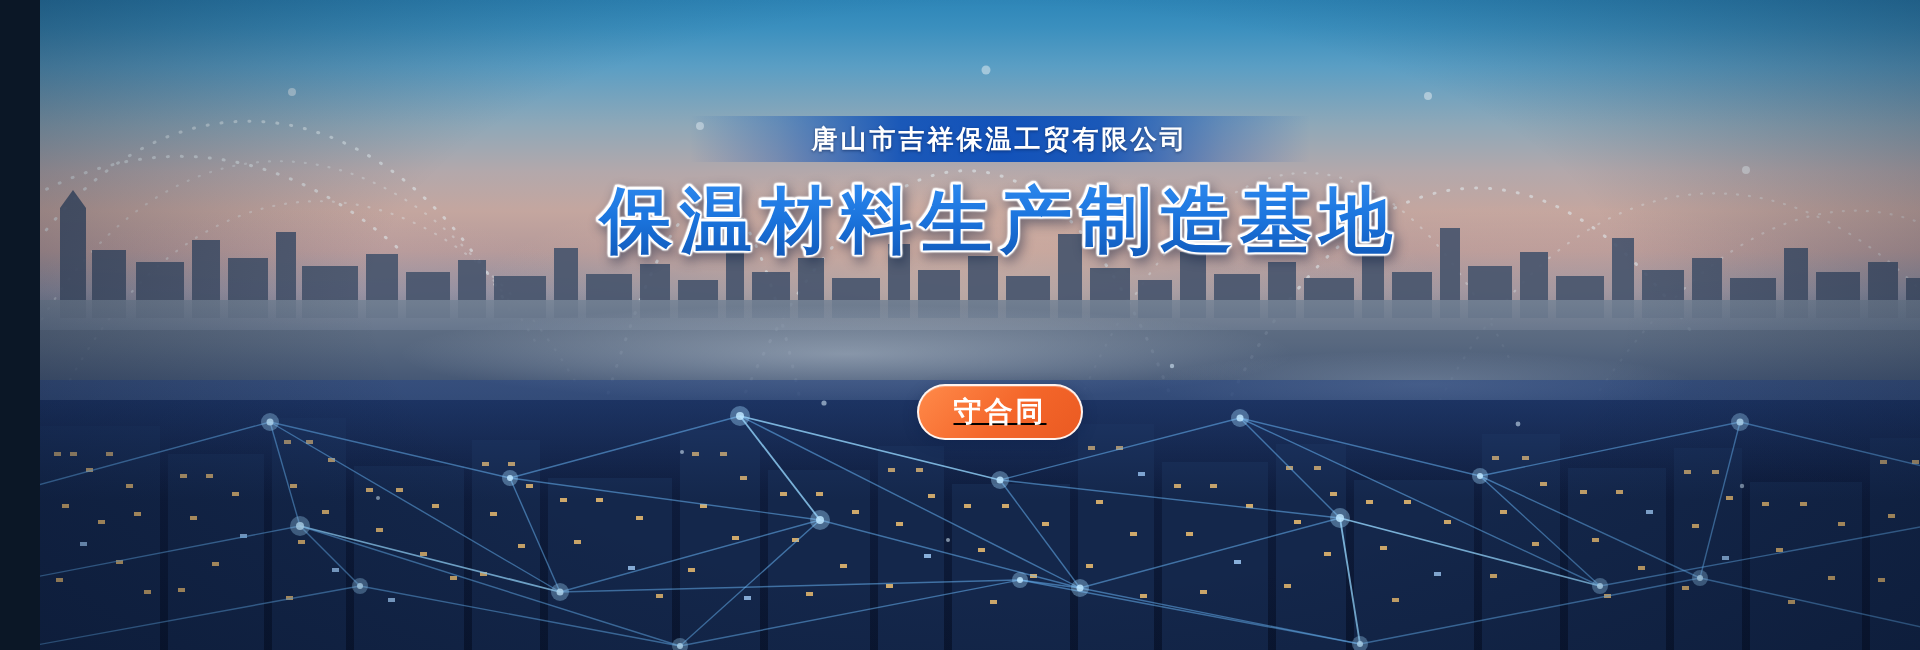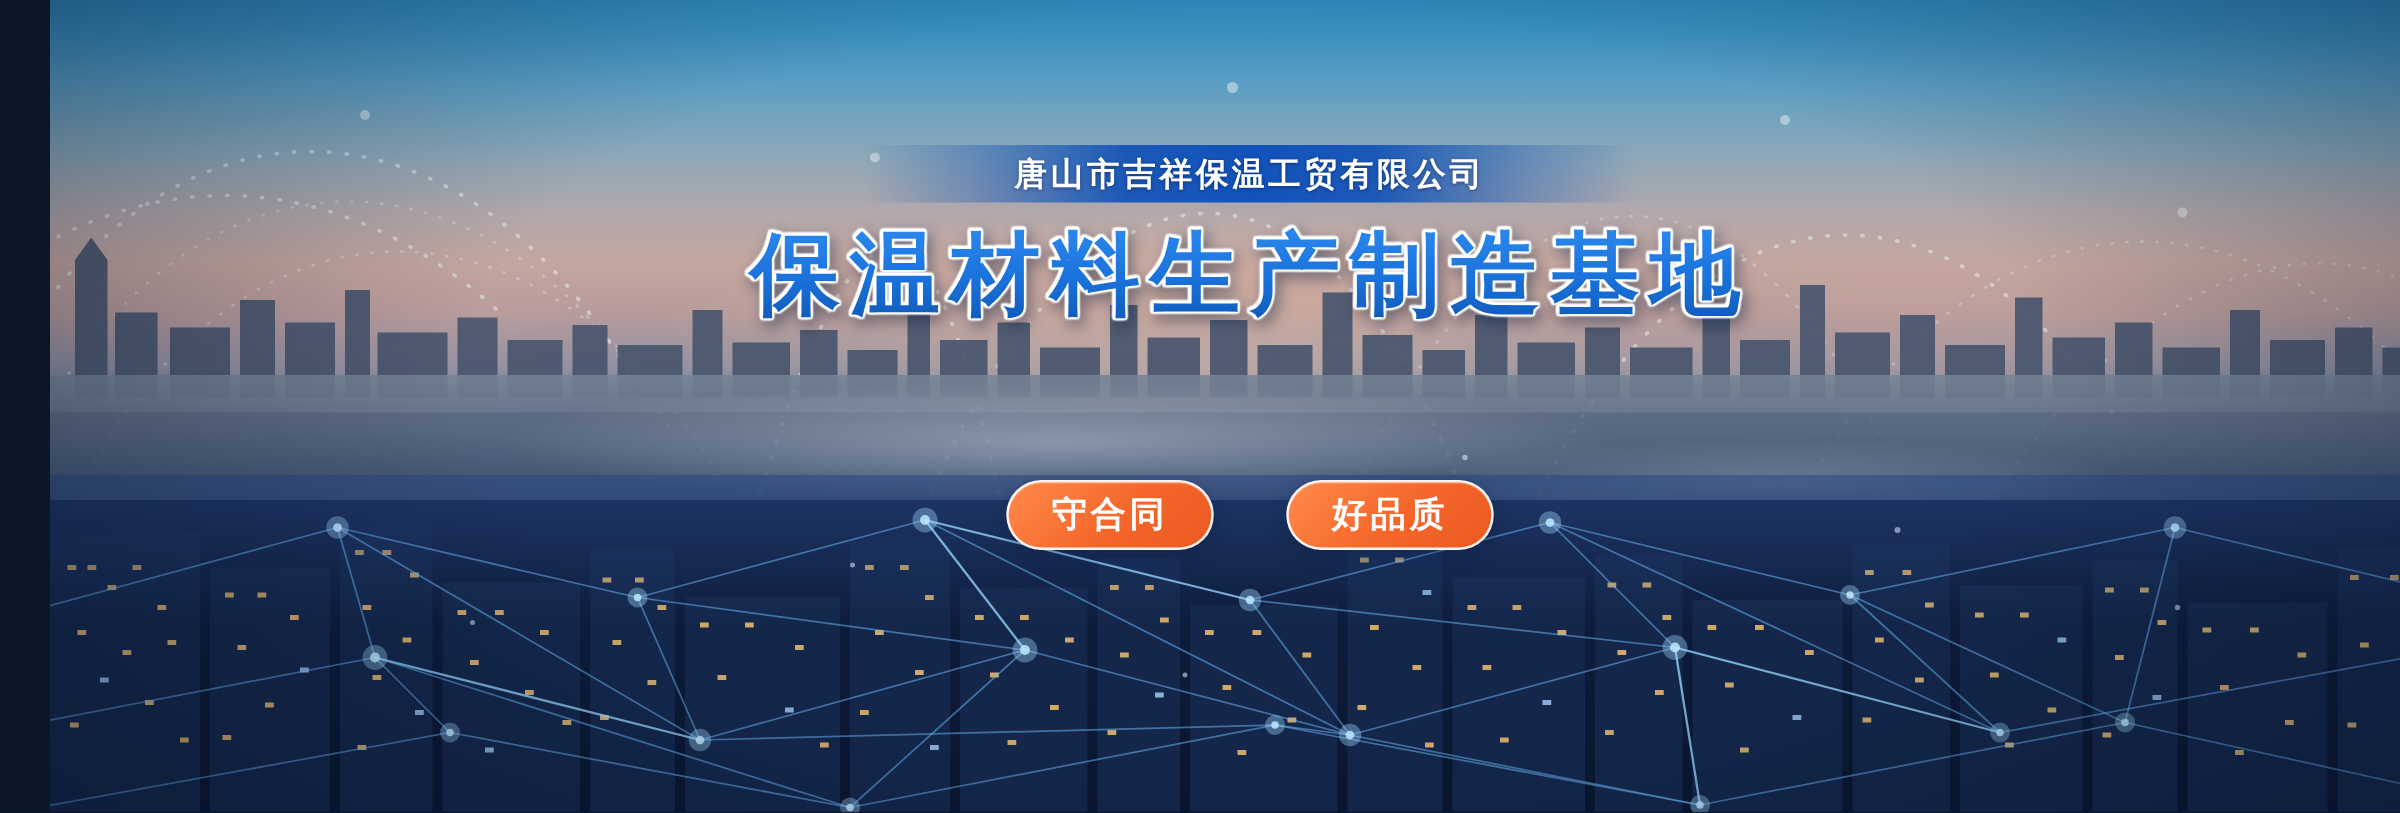--- a/index.html
+++ b/index.html
@@ -163,20 +163,21 @@
     padding:4px 10px;
   }
 
   
   .pills{
     position:absolute;
     left:50%; transform:translateX(-50%);
     top:384px;
     display:flex;
     gap:58px;
+    text-decoration:underline;
   }
   .pill{
     min-width:166px;
     height:56px;
     padding:0 30px;
     border-radius:28px;
     display:flex; align-items:center; justify-content:center;
     background:linear-gradient(135deg,#ff8a4a 0%,#f4662a 55%,#ea5a22 100%);
     border:2.5px solid rgba(255,255,255,.92);
     box-shadow:0 4px 14px rgba(10,30,70,.35), inset 0 1px 0 rgba(255,255,255,.25);
@@ -533,17 +534,16 @@
   <div class="content">
 
     <div class="subtitle-bar">
       <span class="subtitle-text">唐山市吉祥保温工贸有限公司</span>
     </div>
 
     <div class="headline">保温材料生产制造基地</div>
 
     <div class="pills">
       <div class="pill">守合同</div>
-      <div class="pill">好品质</div>
     </div>
 
   </div>
 </div>
 
 </body></html>

